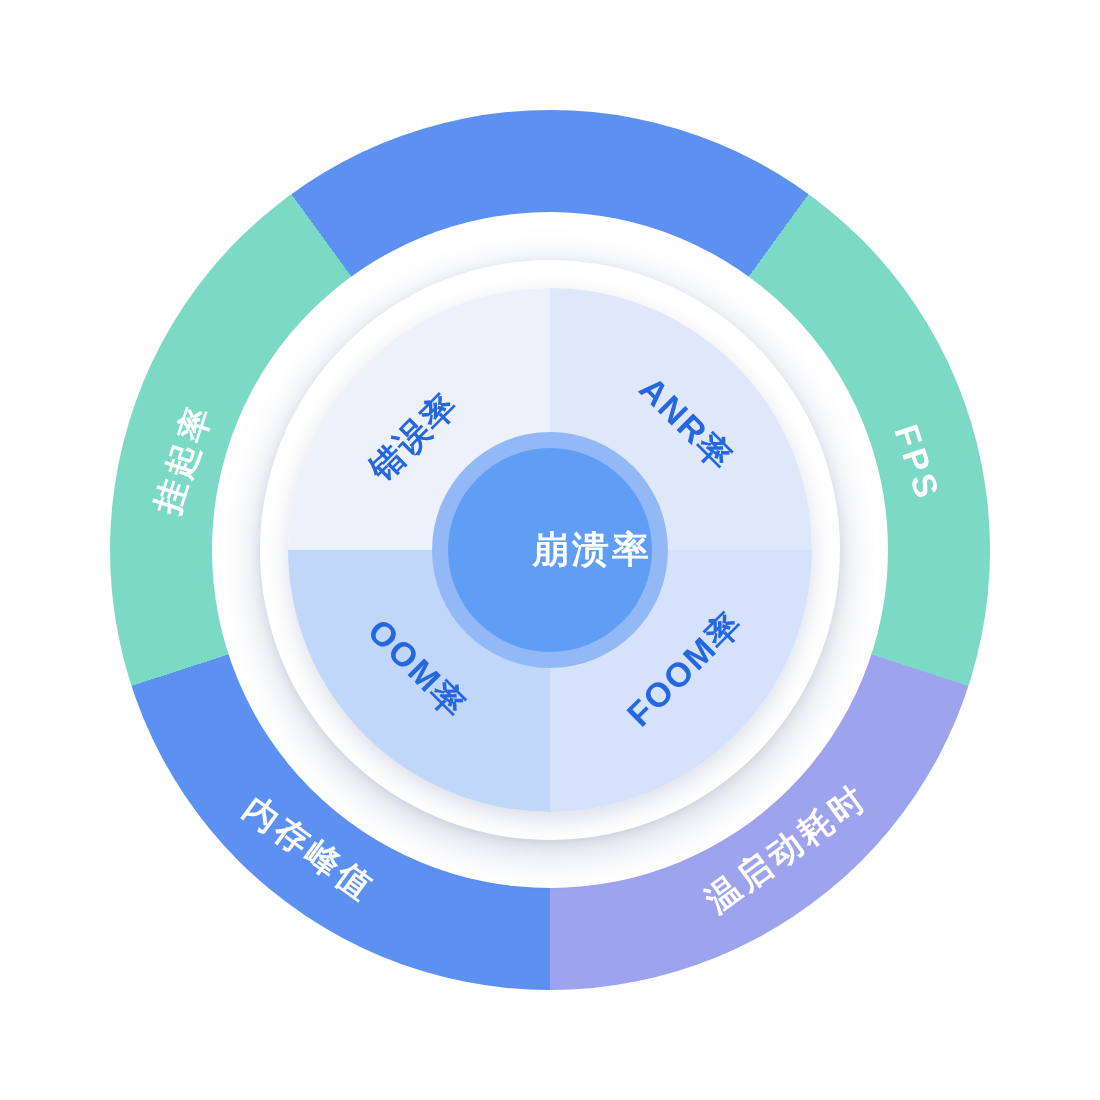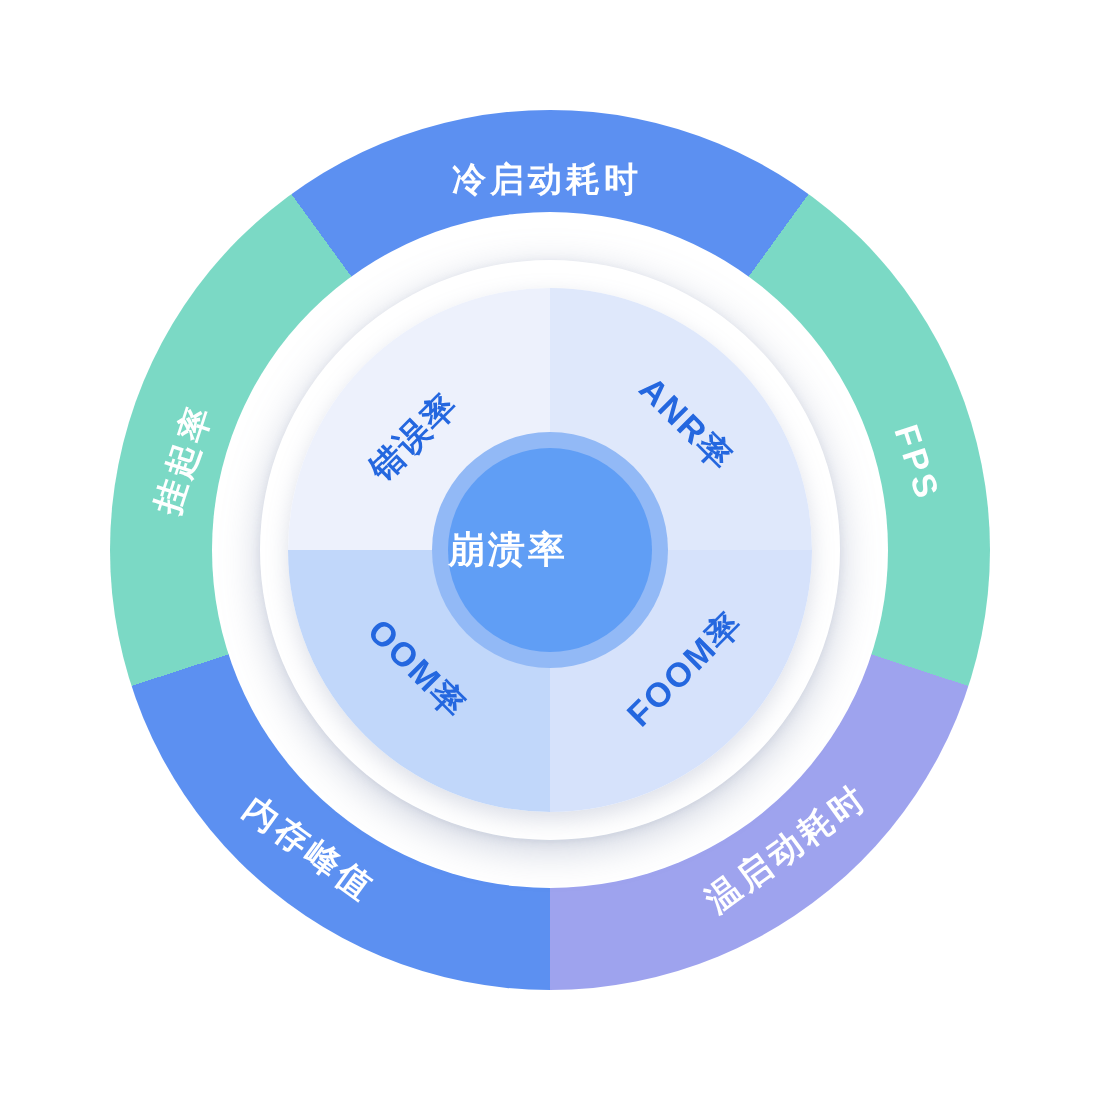--- a/index.html
+++ b/index.html
@@ -69,21 +69,21 @@
     width: 236px;
     height: 236px;
     background: var(--center-ring);
   }
   .center-fill {
     width: 204px;
     height: 204px;
     background: var(--center-fill);
     display: flex;
     align-items: center;
-    justify-content: flex-start;
+    justify-content: flex-end;
   }
   .center-label {
     color: var(--seg-text);
     font-size: 37px;
     font-weight: bold;
     letter-spacing: 3px;
     white-space: nowrap;
   }
   
   .seg-label {
@@ -127,21 +127,20 @@
     <div class="q q-tr"></div>
     <div class="q q-bl"></div>
     <div class="q q-br"></div>
   </div>
 
   <div class="abs-c center-ring"></div>
   <div class="abs-c center-fill">
     <span class="center-label">崩溃率</span>
   </div>
 
-  <div class="seg-label cold">冷启动耗时</div>
   <div class="seg-label fps">FPS</div>
   <div class="seg-label warm">温启动耗时</div>
   <div class="seg-label mem">内存峰值</div>
   <div class="seg-label hang">挂起率</div>
 
   <div class="quad-label error">错误率</div>
   <div class="quad-label anr">ANR率</div>
   <div class="quad-label foom">FOOM率</div>
   <div class="quad-label oom">OOM率</div>
 

